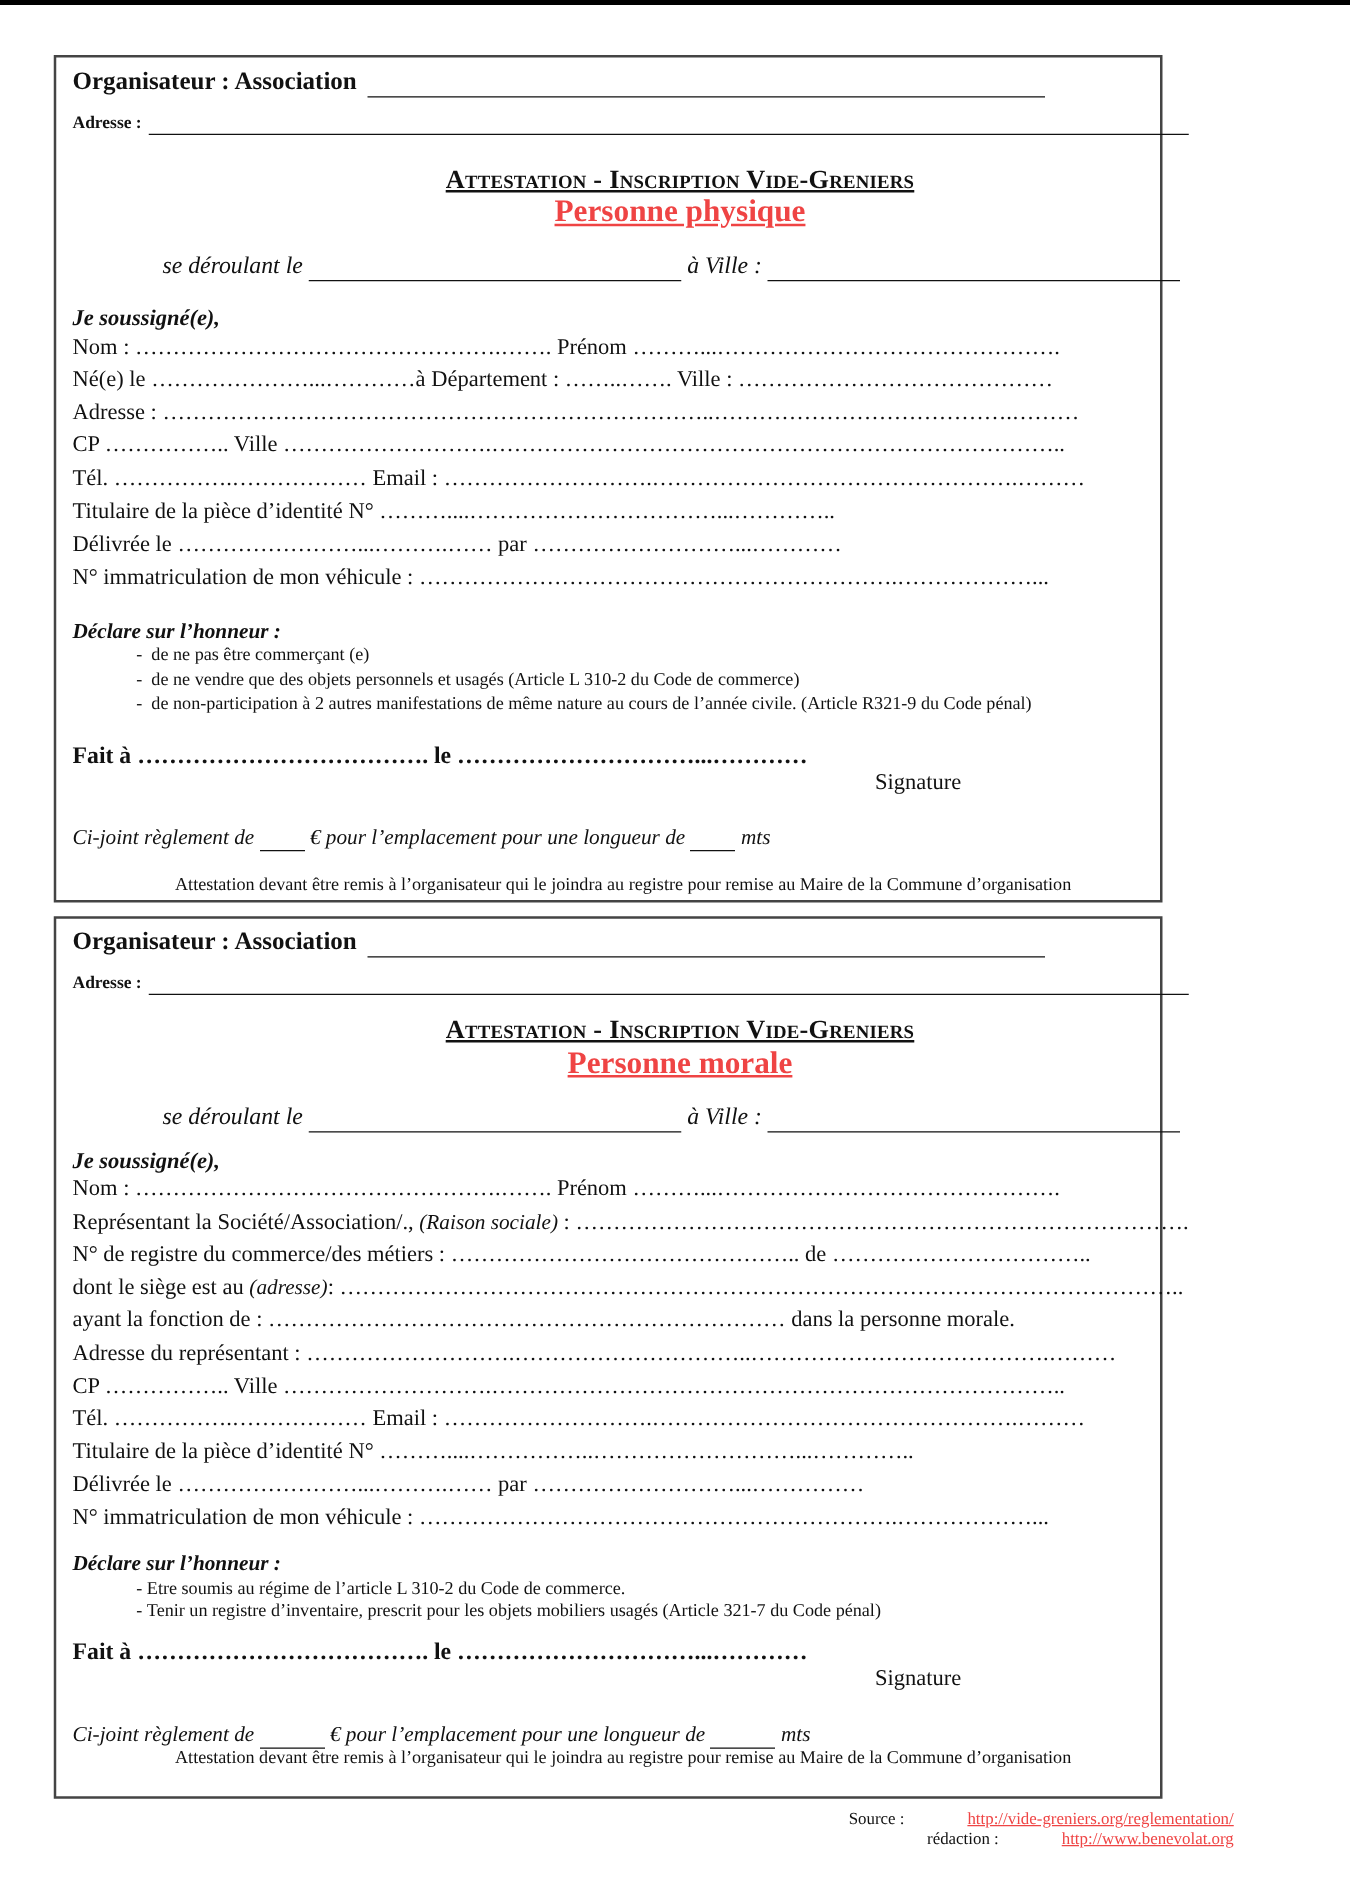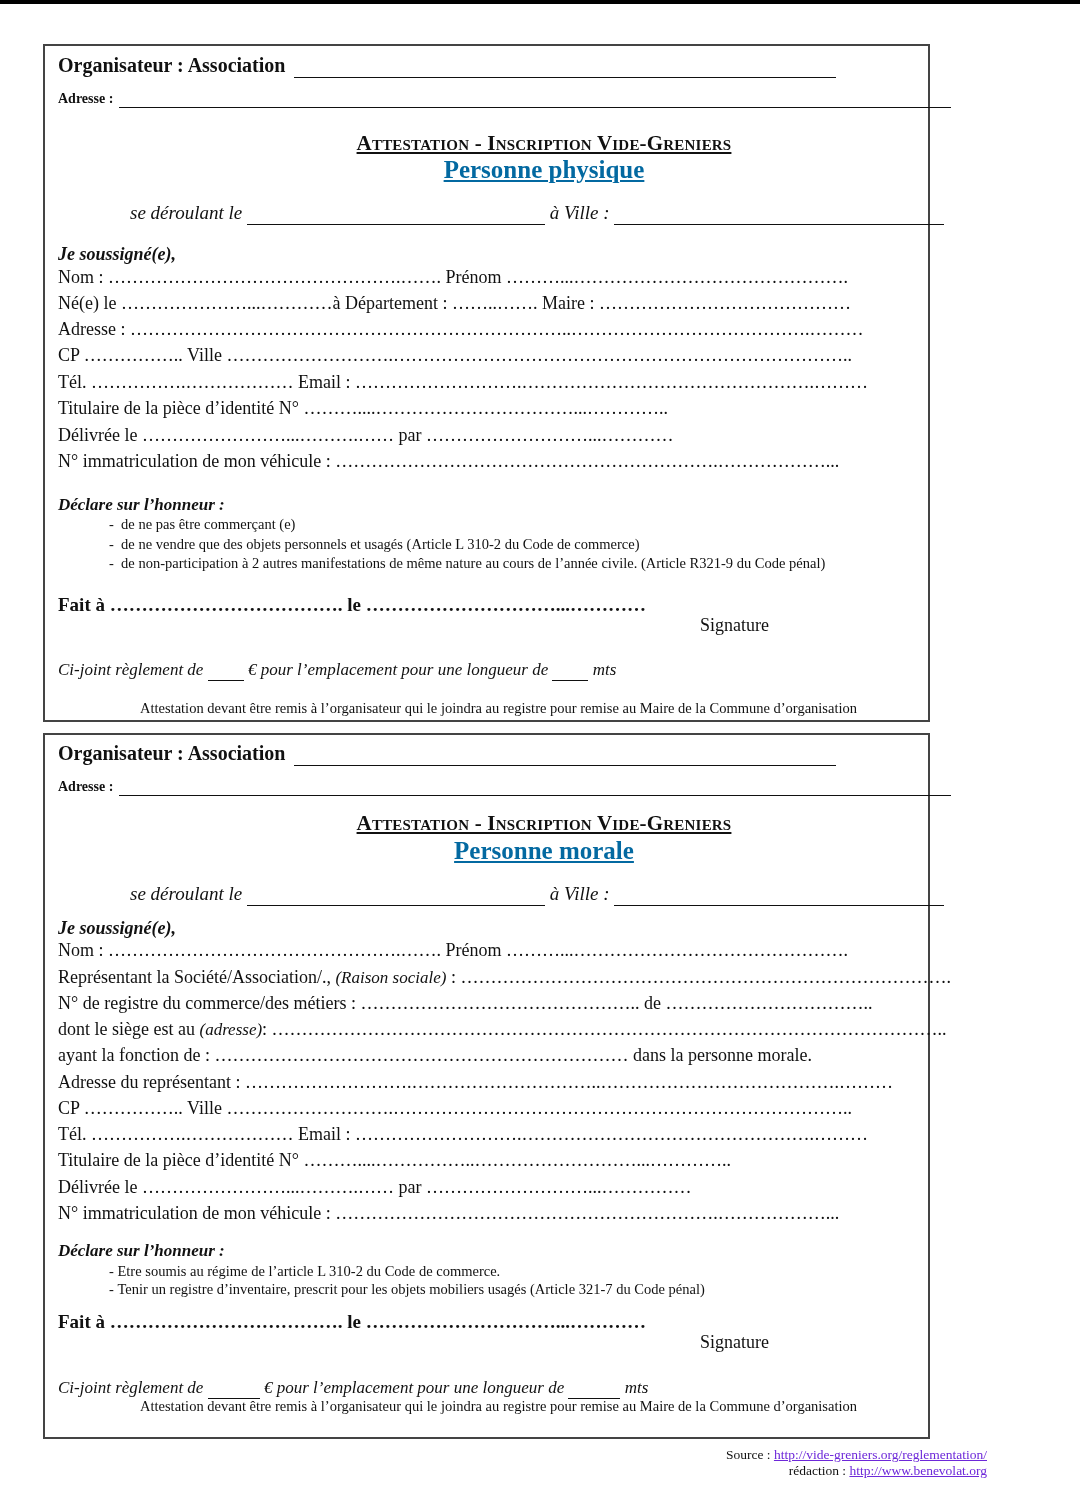--- a/index.html
+++ b/index.html
@@ -11,35 +11,35 @@
   .box {
     position:absolute; left:43px; width:887px; border:2px solid #444; box-sizing:border-box;
   }
   #box1 { top:44px; height:678px; }
   #box2 { top:733px; height:706px; }
   .abs { position:absolute; white-space:nowrap; }
   .org { left:13px; font-weight:bold; font-size:20px; }
   .uline { display:inline-block; border-bottom:1.5px solid #111; vertical-align:baseline; }
   .addr { left:13px; font-weight:bold; font-size:14px; }
   .title { left:0; width:998px; text-align:center; font-weight:bold; font-size:21px; font-variant:small-caps; text-decoration:underline; letter-spacing:0.2px; }
-  .subtitle { left:0; width:998px; text-align:center; font-weight:bold; font-size:25px; color:#0369a1; text-decoration:underline; }
+  .subtitle { left:0; width:998px; text-align:center; font-weight:bold; font-size:25px; color:#ef4444; text-decoration:underline; }
   .deroulant { left:85px; font-style:italic; font-size:19px; }
   .deroulant .uline { border-bottom:1px solid #111; }
   .soussigne { left:13px; font-style:italic; font-weight:bold; font-size:18px; }
   .field { left:13px; font-size:18px; }
   .field .small-italic { font-style:italic; font-size:17px; }
   .declare { left:13px; font-style:italic; font-weight:bold; font-size:17px; }
   .bullet { font-size:14.5px; }
   .fait { left:13px; font-weight:bold; font-size:19px; }
   .signature { font-size:18px; }
   .cijoint { left:13px; font-style:italic; font-size:17px; }
   .cijoint .uline { border-bottom:1px solid #111; }
   .attest { font-size:14.5px; }
   .footer { position:absolute; right:93px; text-align:right; font-size:13.5px; white-space:nowrap; }
-  .footer a { color:#6d28d9; text-decoration:underline; }
+  .footer a { color:#ef4444; text-decoration:underline;margin-left:47px; }
 </style>
 </head>
 <body>
 
 <div class="topbar"></div>
 
 <div class="box" id="box1">
   <div class="abs org" style="top:8px;">
     <span>Organisateur : Association</span>
     <span class="uline" style="width:542px; margin-left:4px;">&nbsp;</span>
@@ -51,21 +51,21 @@
   <div class="abs title" style="top:85px;">Attestation - Inscription Vide-Greniers</div>
   <div class="abs subtitle" style="top:110px;">Personne physique</div>
   <div class="abs deroulant" style="top:156px;">
     <span>se déroulant le</span>
     <span class="uline" style="width:298px;">&nbsp;</span>
     <span>à Ville :</span>
     <span class="uline" style="width:330px;">&nbsp;</span>
   </div>
   <div class="abs soussigne" style="top:198px;">Je soussigné(e),</div>
   <div class="abs field" style="top:221px;">Nom : ………………………………………….……. Prénom ………...……………………………………….</div>
-  <div class="abs field" style="top:247px;">Né(e) le …………………...…………à Département : ……..……. Maire : ……………………………………</div>
+  <div class="abs field" style="top:247px;">Né(e) le …………………...…………à Département : ……..……. Ville : ……………………………………</div>
   <div class="abs field" style="top:273px;">Adresse : ………………………………………………………………..………………………………….………</div>
   <div class="abs field" style="top:299px;">CP …………….. Ville ……………………….…………………………………………………………………..</div>
   <div class="abs field" style="top:326px;">Tél. …………….……………… Email : ……………………….………………………………………….………</div>
   <div class="abs field" style="top:379px;">Délivrée le ……………………...……….…… par ………………………...…………</div>
   <div class="abs field" style="top:352px;">Titulaire de la pièce d’identité N° ………....……………………………...…………..</div>
   <div class="abs field" style="top:405px;">N° immatriculation de mon véhicule : ……………………………………………………….………………...</div>
 
   <div class="abs declare" style="top:449px;">Déclare sur l’honneur :</div>
   <div class="abs bullet" style="left:64px; top:470px;">-&nbsp;&nbsp;<span>de ne pas être commerçant (e)</span></div>
   <div class="abs bullet" style="left:64px; top:490px;">-&nbsp;&nbsp;<span>de ne vendre que des objets personnels et usagés (Article L 310-2 du Code de commerce)</span></div>

